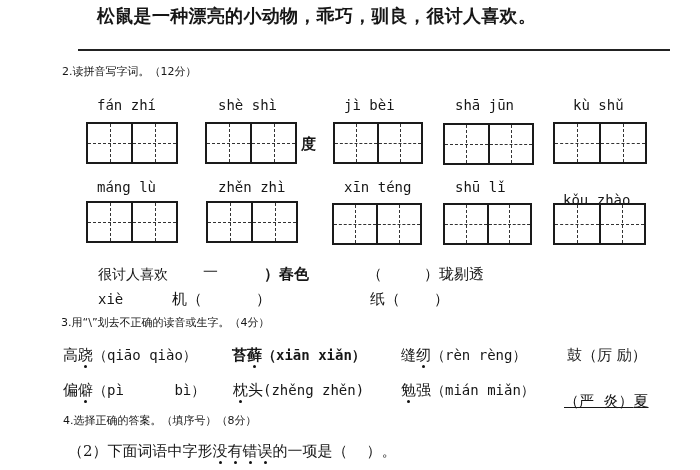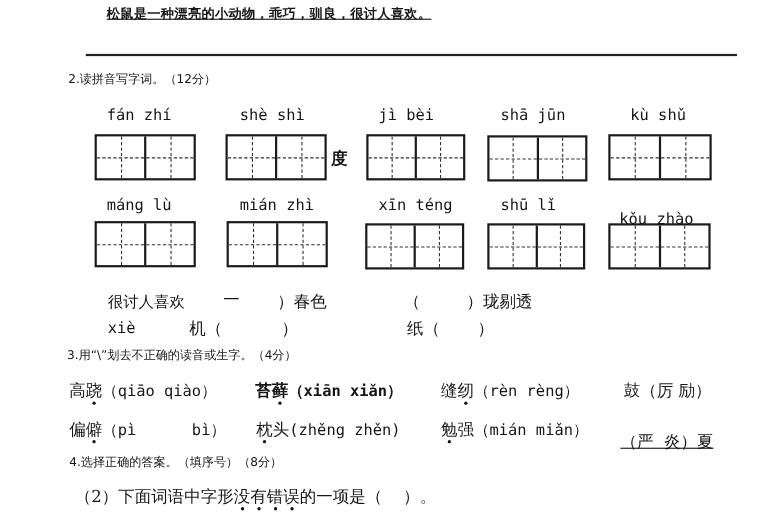--- a/index.html
+++ b/index.html
@@ -3,21 +3,21 @@
 <meta charset="utf-8">
 <style>
   html, body { margin: 0; padding: 0; }
   body {
     width: 700px; height: 470px; overflow: hidden;
     background: #ffffff; position: relative;
     font-family: "DejaVu Serif", "Liberation Serif", serif;
     color: #161616;
   }
   .abs { position: absolute; white-space: nowrap; }
-  .sentence { left: 97px; top: 4px; font-size: 12px; font-weight: bold; letter-spacing: 0.3px; text-decoration: underline; }
+  .sentence { left: 97px; top: 4px; font-size: 18px; font-weight: bold; letter-spacing: 0.3px; }
   .answer-line { left: 78px; top: 49px; width: 592px; height: 0; border-top: 2px solid #222; }
   .heading { font-size: 11px; font-family: "DejaVu Sans", "Liberation Sans", sans-serif; }
   .pinyin { font-family: "DejaVu Sans Mono", "Liberation Mono", monospace; font-size: 14px; }
   .grid {
     position: absolute; height: 42px; border: 2px solid #1a1a1a; box-sizing: border-box;
     display: flex;
   }
   .cell {
     position: relative; flex: 1; height: 100%; box-sizing: border-box;
   }
@@ -70,21 +70,21 @@
 <div class="grid" style="left:443px; top:123px; width:91px;">
     <div class="cell"></div>
     <div class="cell"></div>
   </div>
 <div class="grid" style="left:553px; top:122px; width:94px;">
     <div class="cell"></div>
     <div class="cell"></div>
   </div>
 
 <div class="abs pinyin" style="left:97px; top:179px;">máng  lù</div>
-<div class="abs pinyin" style="left:218px; top:179px;">mián zhì</div>
+<div class="abs pinyin" style="left:218px; top:179px;">zhěn zhì</div>
 <div class="abs pinyin" style="left:344px; top:179px;">xīn  téng</div>
 <div class="abs pinyin" style="left:455px; top:179px;">shū   lǐ</div>
 <div class="abs pinyin" style="left:563px; top:192px;">kǒu zhào</div>
 
 <div class="grid" style="left:86px; top:201px; width:92px;">
     <div class="cell"></div>
     <div class="cell"></div>
   </div>
 <div class="grid" style="left:206px; top:201px; width:92px;">
     <div class="cell"></div>
@@ -98,21 +98,21 @@
     <div class="cell"></div>
     <div class="cell"></div>
   </div>
 <div class="grid" style="left:553px; top:203px; width:93px;">
     <div class="cell"></div>
     <div class="cell"></div>
   </div>
 
 <div class="abs pinyin" style="left:98px; top:266px;">很讨人喜欢</div>
 <div class="abs fill" style="left:203px; top:263px;">一</div>
-<div class="abs fill" style="left:252px; top:265px;">）春色</div>
+<div class="abs fill" style="left:264px; top:265px;font-weight:bold;">）春色</div>
 <div class="abs fill" style="left:367px; top:265px;">（</div>
 <div class="abs fill" style="left:424px; top:265px;">）珑剔透</div>
 
 <div class="abs pinyin" style="left:98px; top:291px;">xiè</div>
 <div class="abs fill" style="left:172px; top:290px;">机（</div>
 <div class="abs fill" style="left:256px; top:290px;">）</div>
 <div class="abs fill" style="left:370px; top:290px;">纸（</div>
 <div class="abs fill" style="left:434px; top:290px;">）</div>
 
 <div class="abs heading" style="left:61px; top:315px;">3.用“\”划去不正确的读音或生字。（4分）</div>

